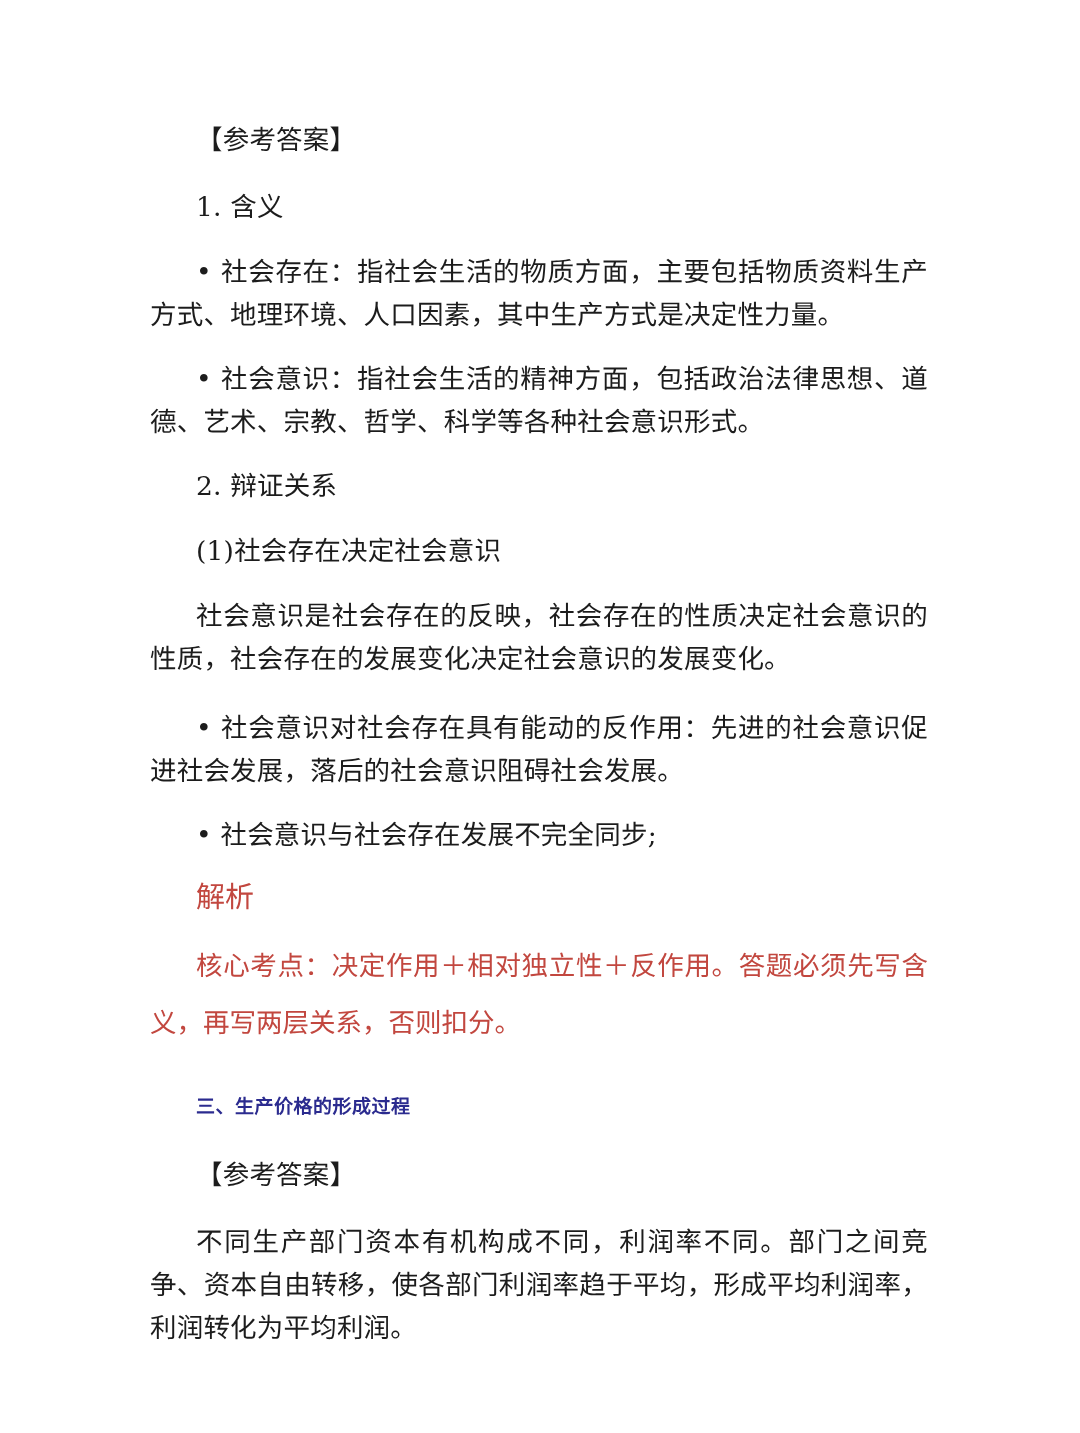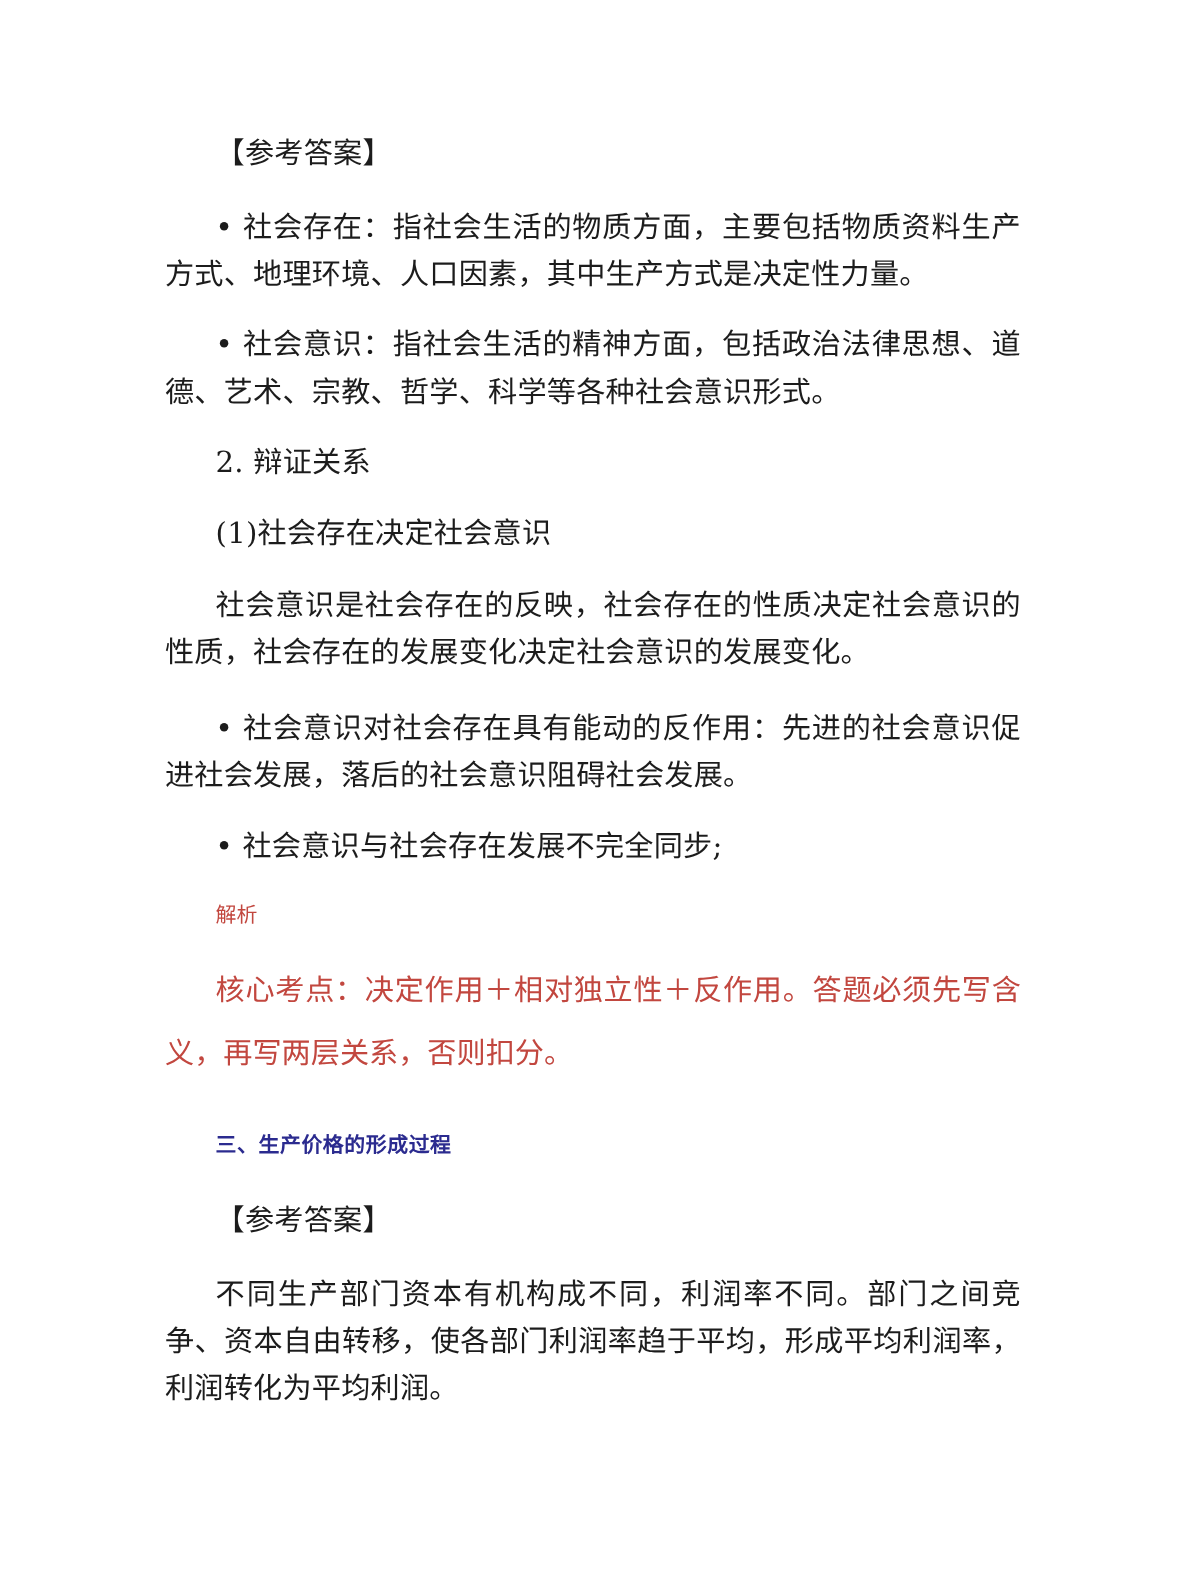--- a/index.html
+++ b/index.html
@@ -51,21 +51,21 @@
   }
   .para.sub {
     text-indent: 46px;
     margin-bottom: 22px;
   }
   .para.flow {
     margin-bottom: 26px;
   }
   .analysis-label {
     margin: 0 0 20px 0;
-    font-size: 19px;
+    font-size: 29px;
     line-height: 40px;
     text-indent: 46px;
     color: #c2473f;
   }
   .analysis-body {
     margin: 0 0 34px 0;
     font-size: 26.5px;
     line-height: 57px;
     text-indent: 46px;
     text-align: justify;
@@ -84,20 +84,21 @@
   }
 </style>
 </head>
 <body>
 
 <div class="page">
   <div class="doc-body">
 
     <p class="para heading-answer">【参考答案】</p>
 
+    <p class="para numbered">1. 含义</p>
 
     <p class="para bullet">• 社会存在：指社会生活的物质方面，主要包括物质资料生产方式、地理环境、人口因素，其中生产方式是决定性力量。</p>
 
     <p class="para bullet">• 社会意识：指社会生活的精神方面，包括政治法律思想、道德、艺术、宗教、哲学、科学等各种社会意识形式。</p>
 
     <p class="para numbered">2. 辩证关系</p>
 
     <p class="para sub">(1)社会存在决定社会意识</p>
 
     <p class="para flow">社会意识是社会存在的反映，社会存在的性质决定社会意识的性质，社会存在的发展变化决定社会意识的发展变化。</p>

